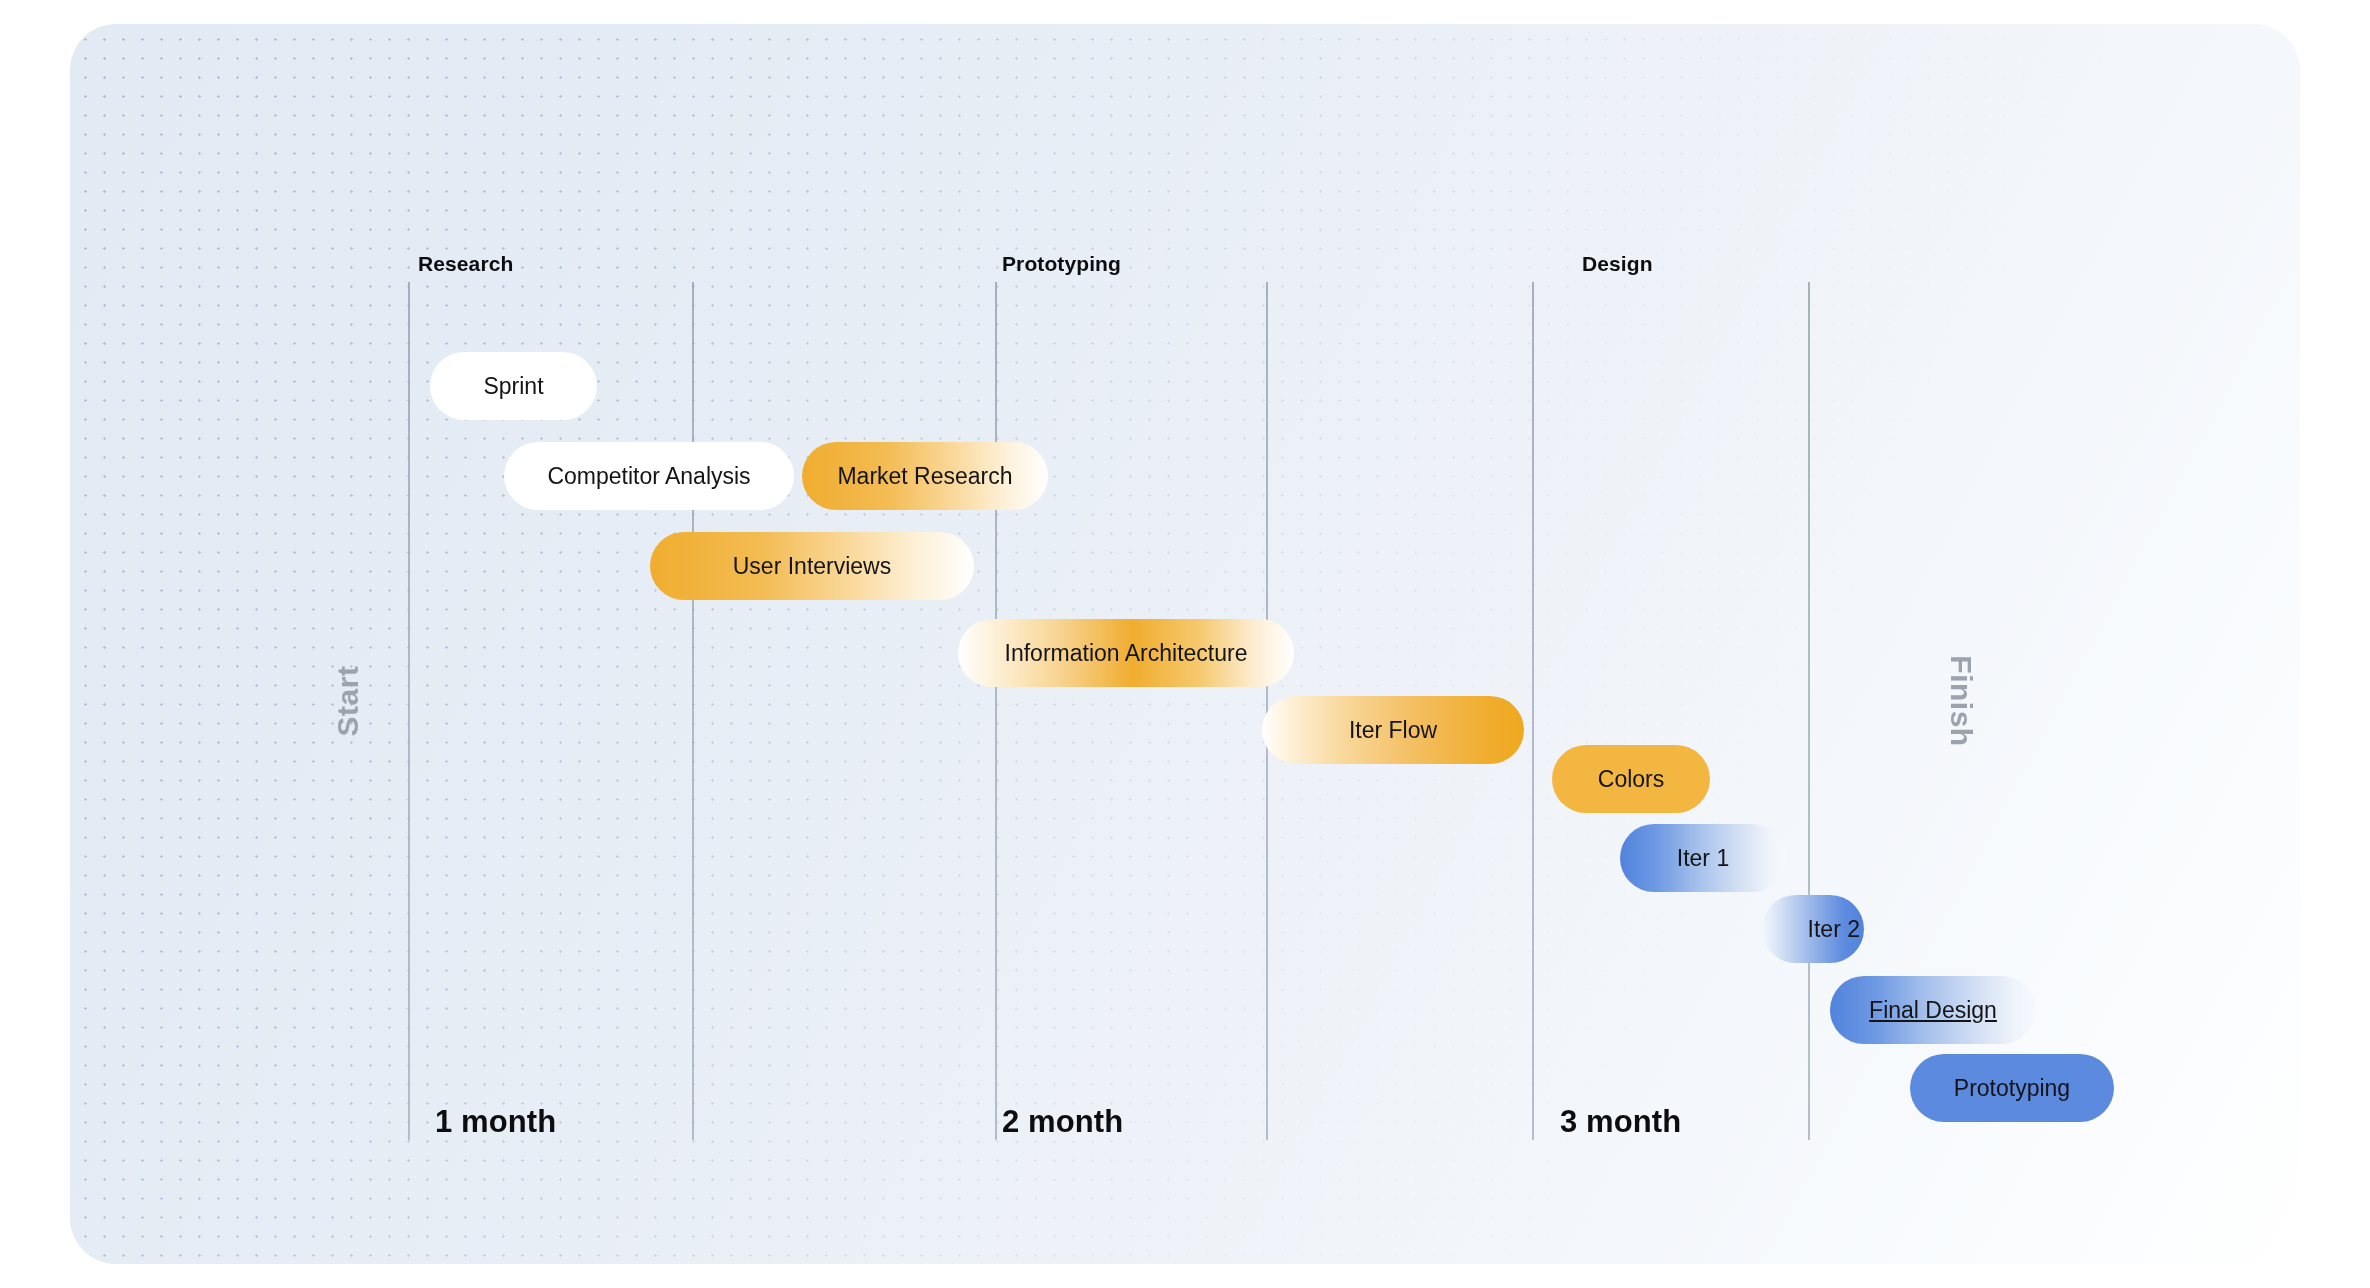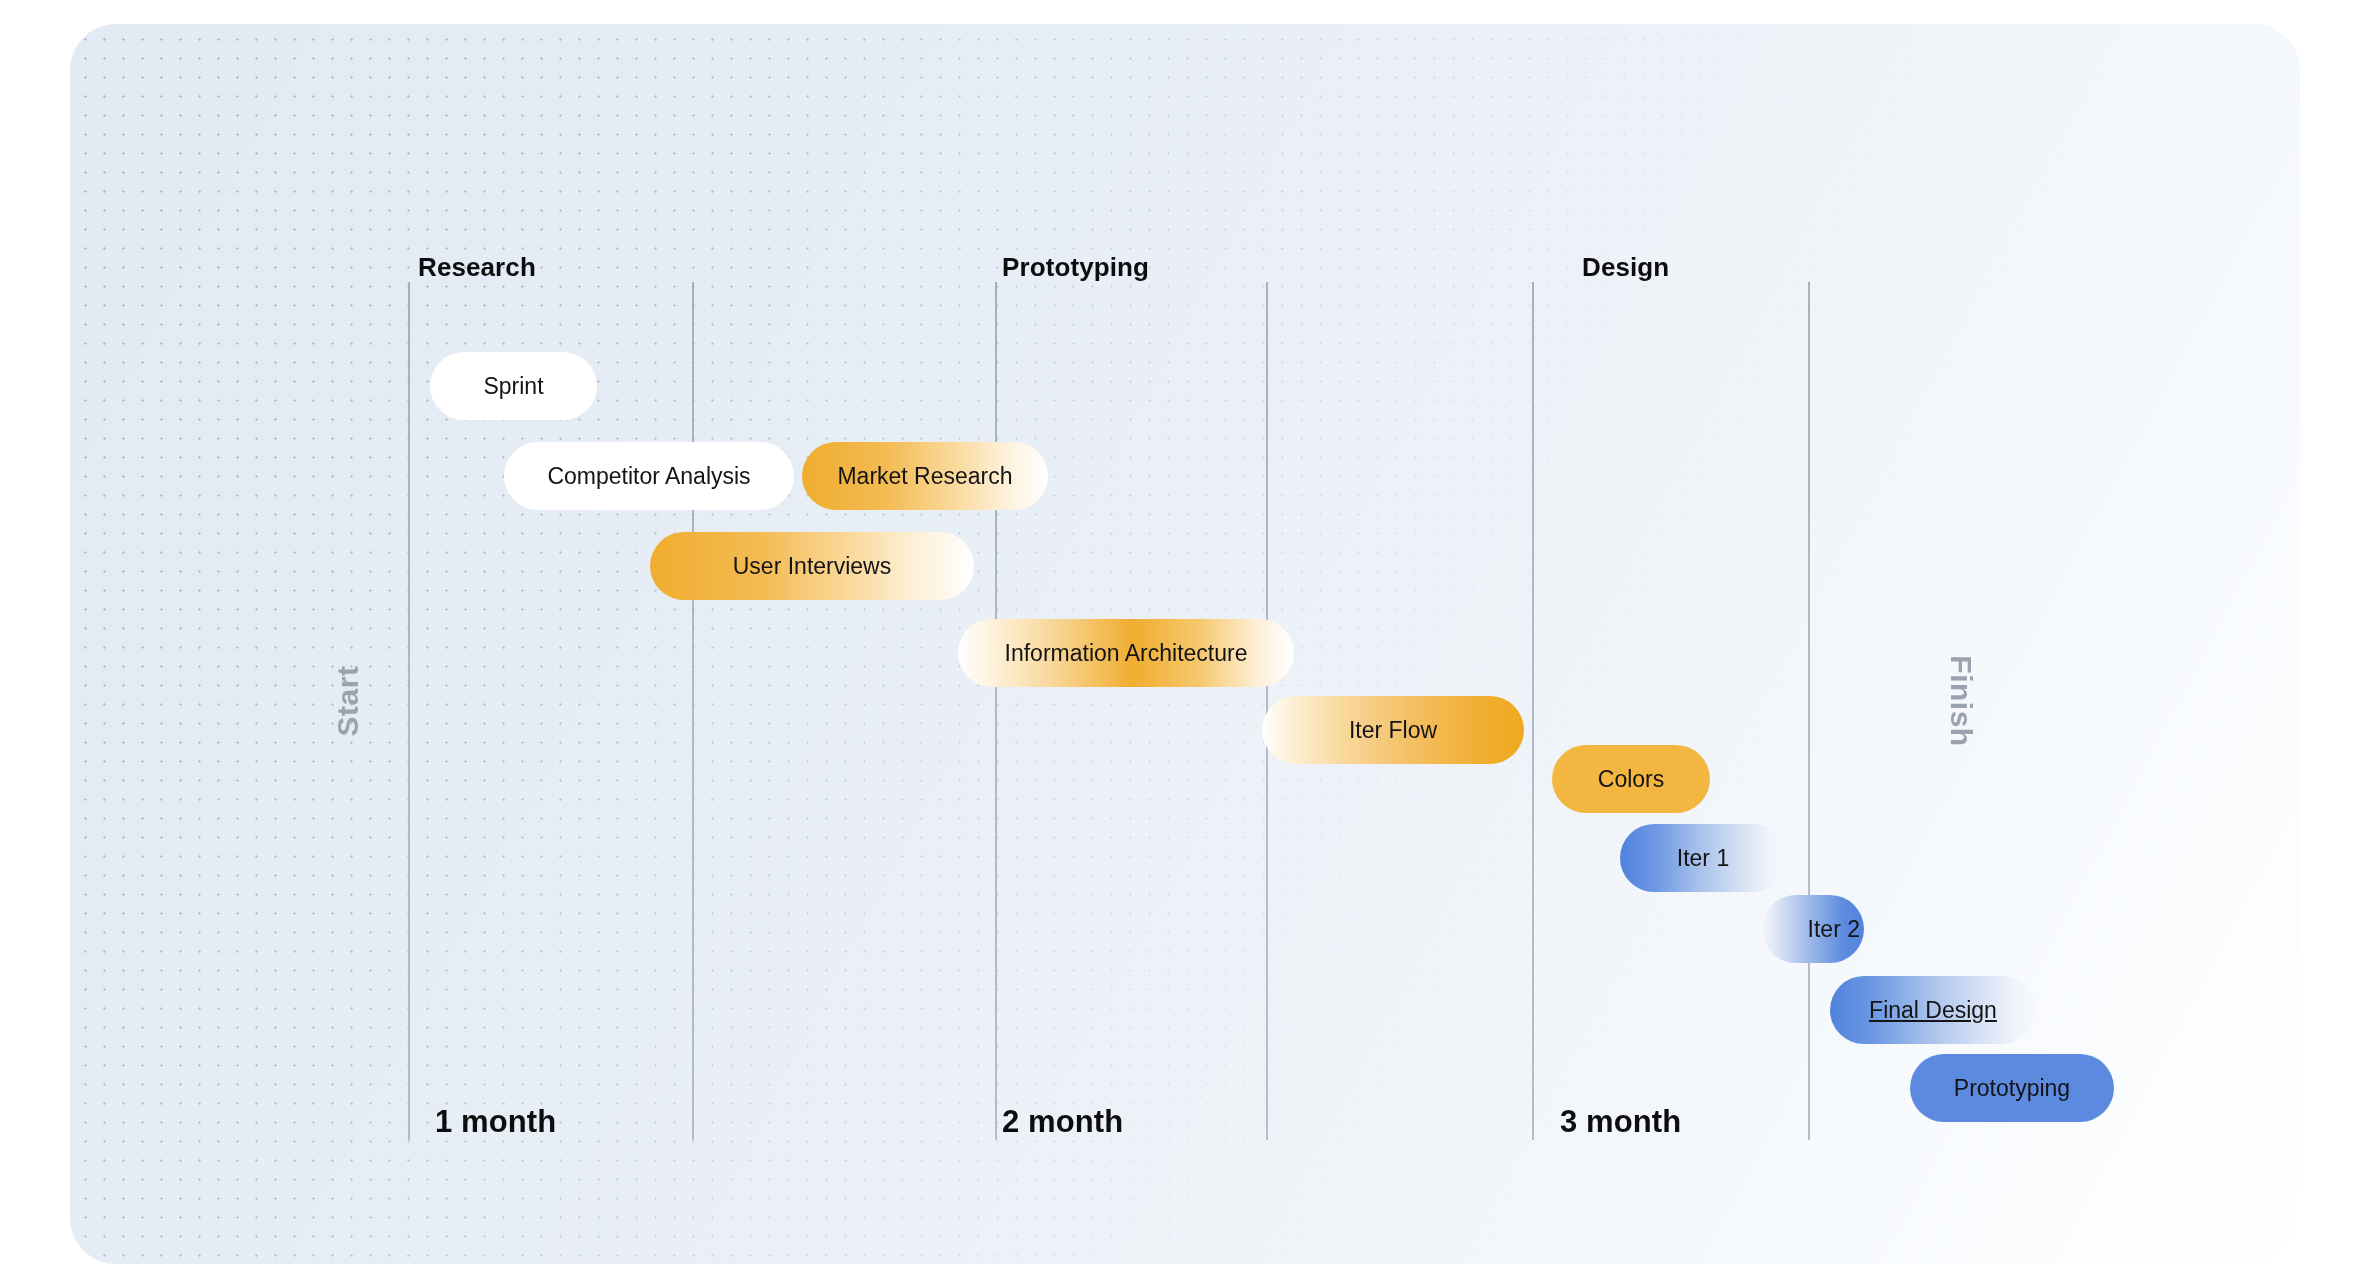--- a/index.html
+++ b/index.html
@@ -59,21 +59,21 @@
     width: 2px;
     height: 858px;
     background: linear-gradient(to bottom, #9aa5b4 0%, #a6b0bd 50%, #aab4c0 100%);
     opacity: .85;
   }
 
   
   .phase-label {
     position: absolute;
     top: 228px;
-    font-size: 26px;
+    font-size: 21px;
     font-weight: bold;
     color: #0d0d0f;
     letter-spacing: .1px;
     white-space: nowrap;
   }
 
   
   .month-label {
     position: absolute;
     top: 1080px;

